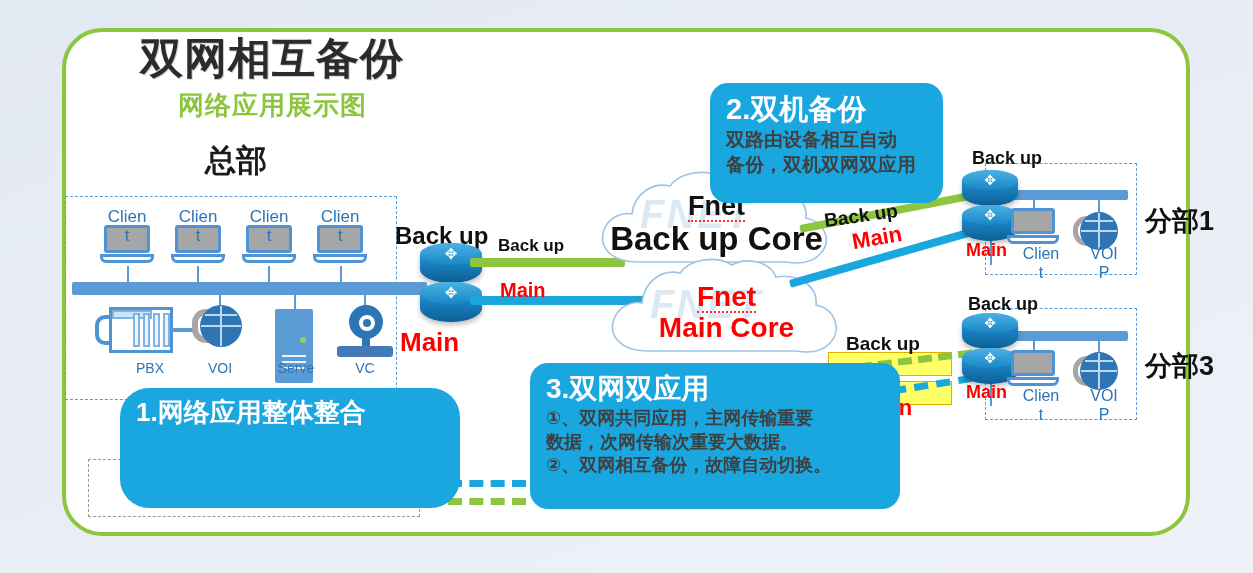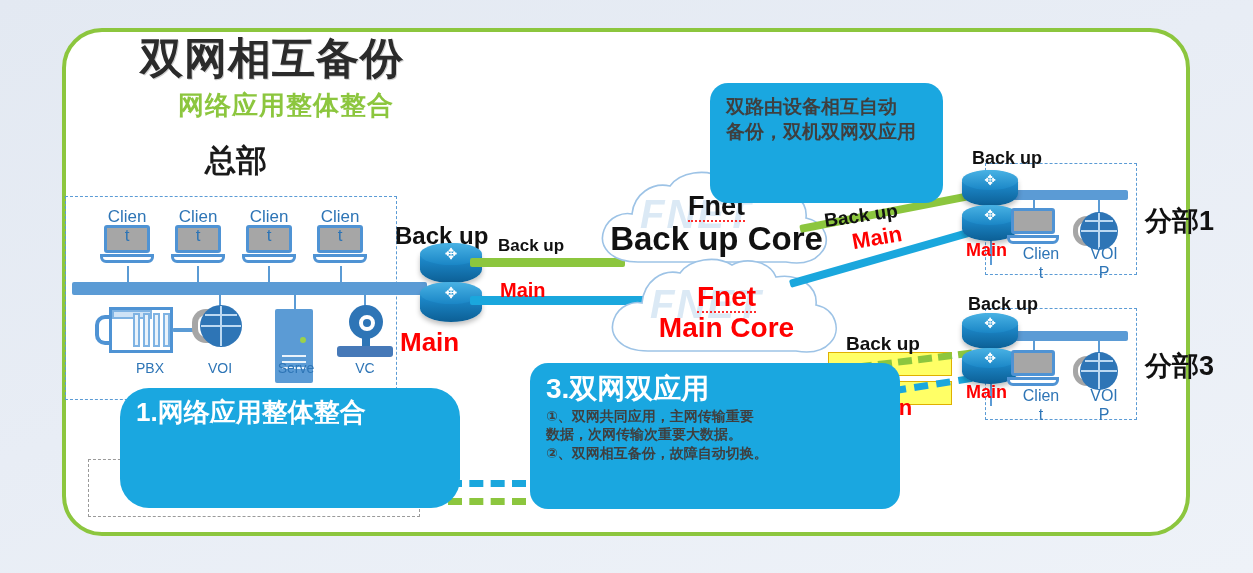--- a/index.html
+++ b/index.html
@@ -127,21 +127,21 @@
 
   .branch-title{position:absolute;font-size:27px;font-weight:bold;color:#111;}
 </style>
 </head>
 <body>
 
 <div id="stage">
   <div class="card"></div>
 
   <div class="title">双网相互备份</div>
-  <div class="subtitle">网络应用整体整合</div>
+  <div class="subtitle">网络应用展示图</div>
   <div class="hq-title">总部</div>
 
   <div class="dash-box" style="left:65px;top:196px;width:330px;height:202px;"></div>
   <div class="dash-box gray" style="left:88px;top:459px;width:330px;height:56px;"></div>
 
   <div class="bar" style="left:72px;top:282px;width:355px;height:13px;"></div>
 
   <div class="vline" style="left:127px;top:266px;height:18px;"></div>
   <div class="vline" style="left:197px;top:266px;height:18px;"></div>
   <div class="vline" style="left:268px;top:266px;height:18px;"></div>
@@ -351,23 +351,24 @@
   <div class="cl-label" style="left:1076px;top:386px;white-space:pre;font-size:16px;">VOI
 P</div>
 
   <div class="branch-title" style="left:1145px;top:348px;">分部3</div>
 
   <div class="callout" style="left:120px;top:388px;width:340px;height:120px;border-radius:29px;">
     <div class="ct">1.网络应用整体整合</div>
   </div>
 
   <div class="callout" style="left:710px;top:83px;width:233px;height:120px;">
+    <div class="ct" style="font-size:29px;">2.双机备份</div>
     <div class="cb" style="white-space:pre-line;">双路由设备相互自动
 备份，双机双网双应用</div>
   </div>
 
   <div class="callout" style="left:530px;top:363px;width:370px;height:146px;">
     <div class="ct" style="font-size:28px;">3.双网双应用</div>
-    <div class="cb" style="white-space:pre-line;font-size:14px;">①、双网共同应用，主网传输重要
+    <div class="cb" style="white-space:pre-line;font-size:18px;">①、双网共同应用，主网传输重要
 数据，次网传输次重要大数据。
 ②、双网相互备份，故障自动切换。</div>
   </div>
 </div>
 
 </body></html>

